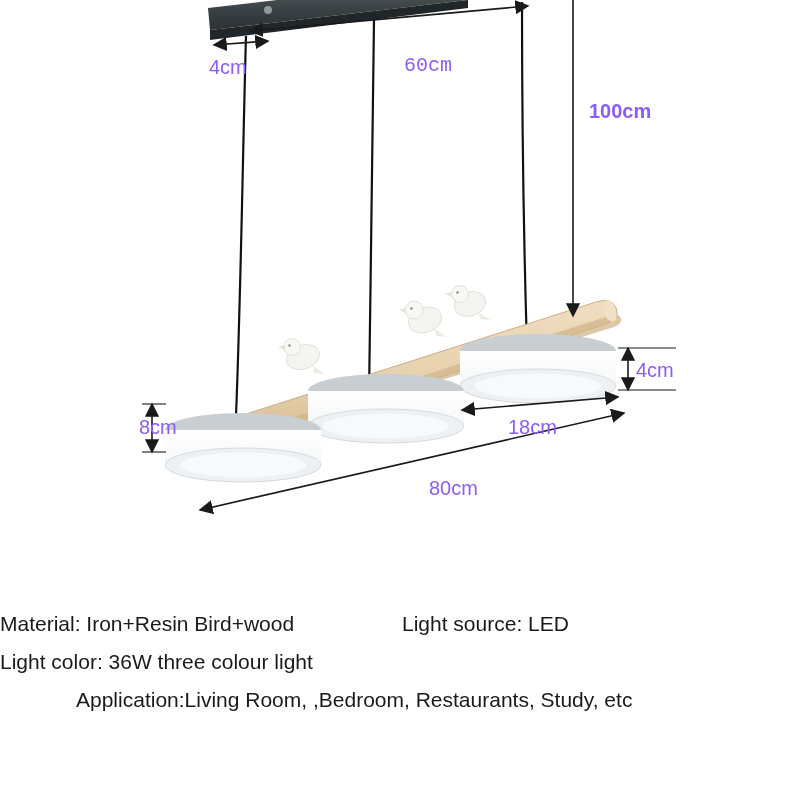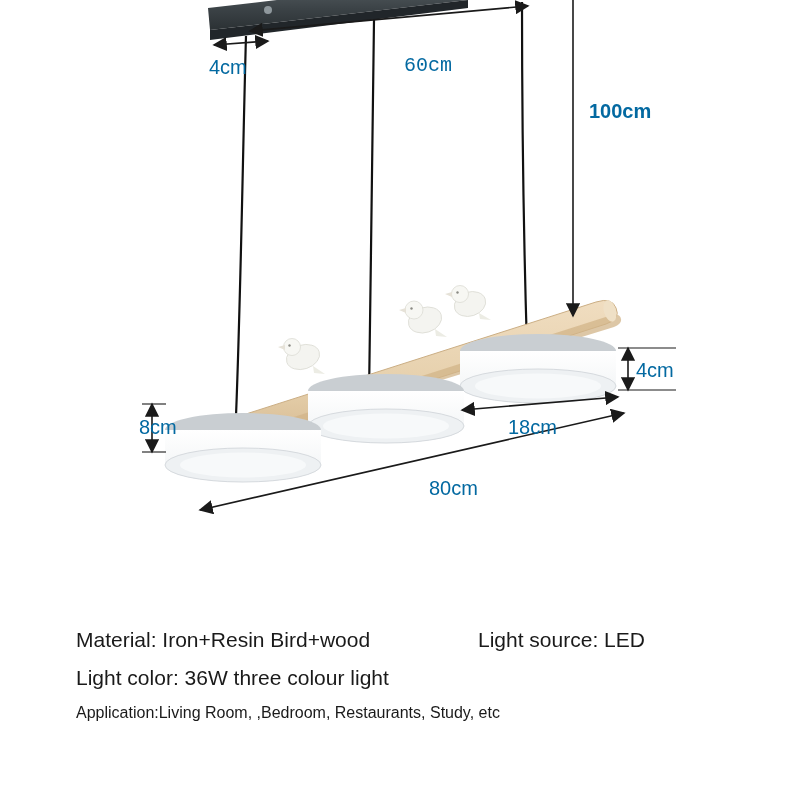--- a/index.html
+++ b/index.html
@@ -23,48 +23,46 @@
     position: absolute;
     left: 0;
     top: 0;
     width: 800px;
     height: 800px;
   }
   .dimlabel {
     position: absolute;
     font-family: "Liberation Sans", sans-serif;
     font-size: 20px;
-    color: #0369a1;
+    color: #8b5cf6;
     white-space: nowrap;
   }
   .specs {
     position: absolute;
     left: 0;
     top: 612px;
     width: 800px;
   }
   .spec-row {
     display: flex;
     align-items: baseline;
     margin-bottom: 14px;
-    padding-left: 76px;
   }
   .spec-cell-left {
     width: 402px;
     font-size: 21px;
     white-space: nowrap;
   }
   .spec-cell-right {
     font-size: 21px;
     white-space: nowrap;
-    margin-top: 16px;
   }
   .spec-row-wide {
     padding-left: 76px;
-    font-size: 16px;
+    font-size: 21px;
     white-space: nowrap;
     margin-bottom: 5px;
   }
 </style>
 </head>
 <body>
 
 <div id="stage">
 
   <svg class="diagram" viewBox="0 0 800 800">

